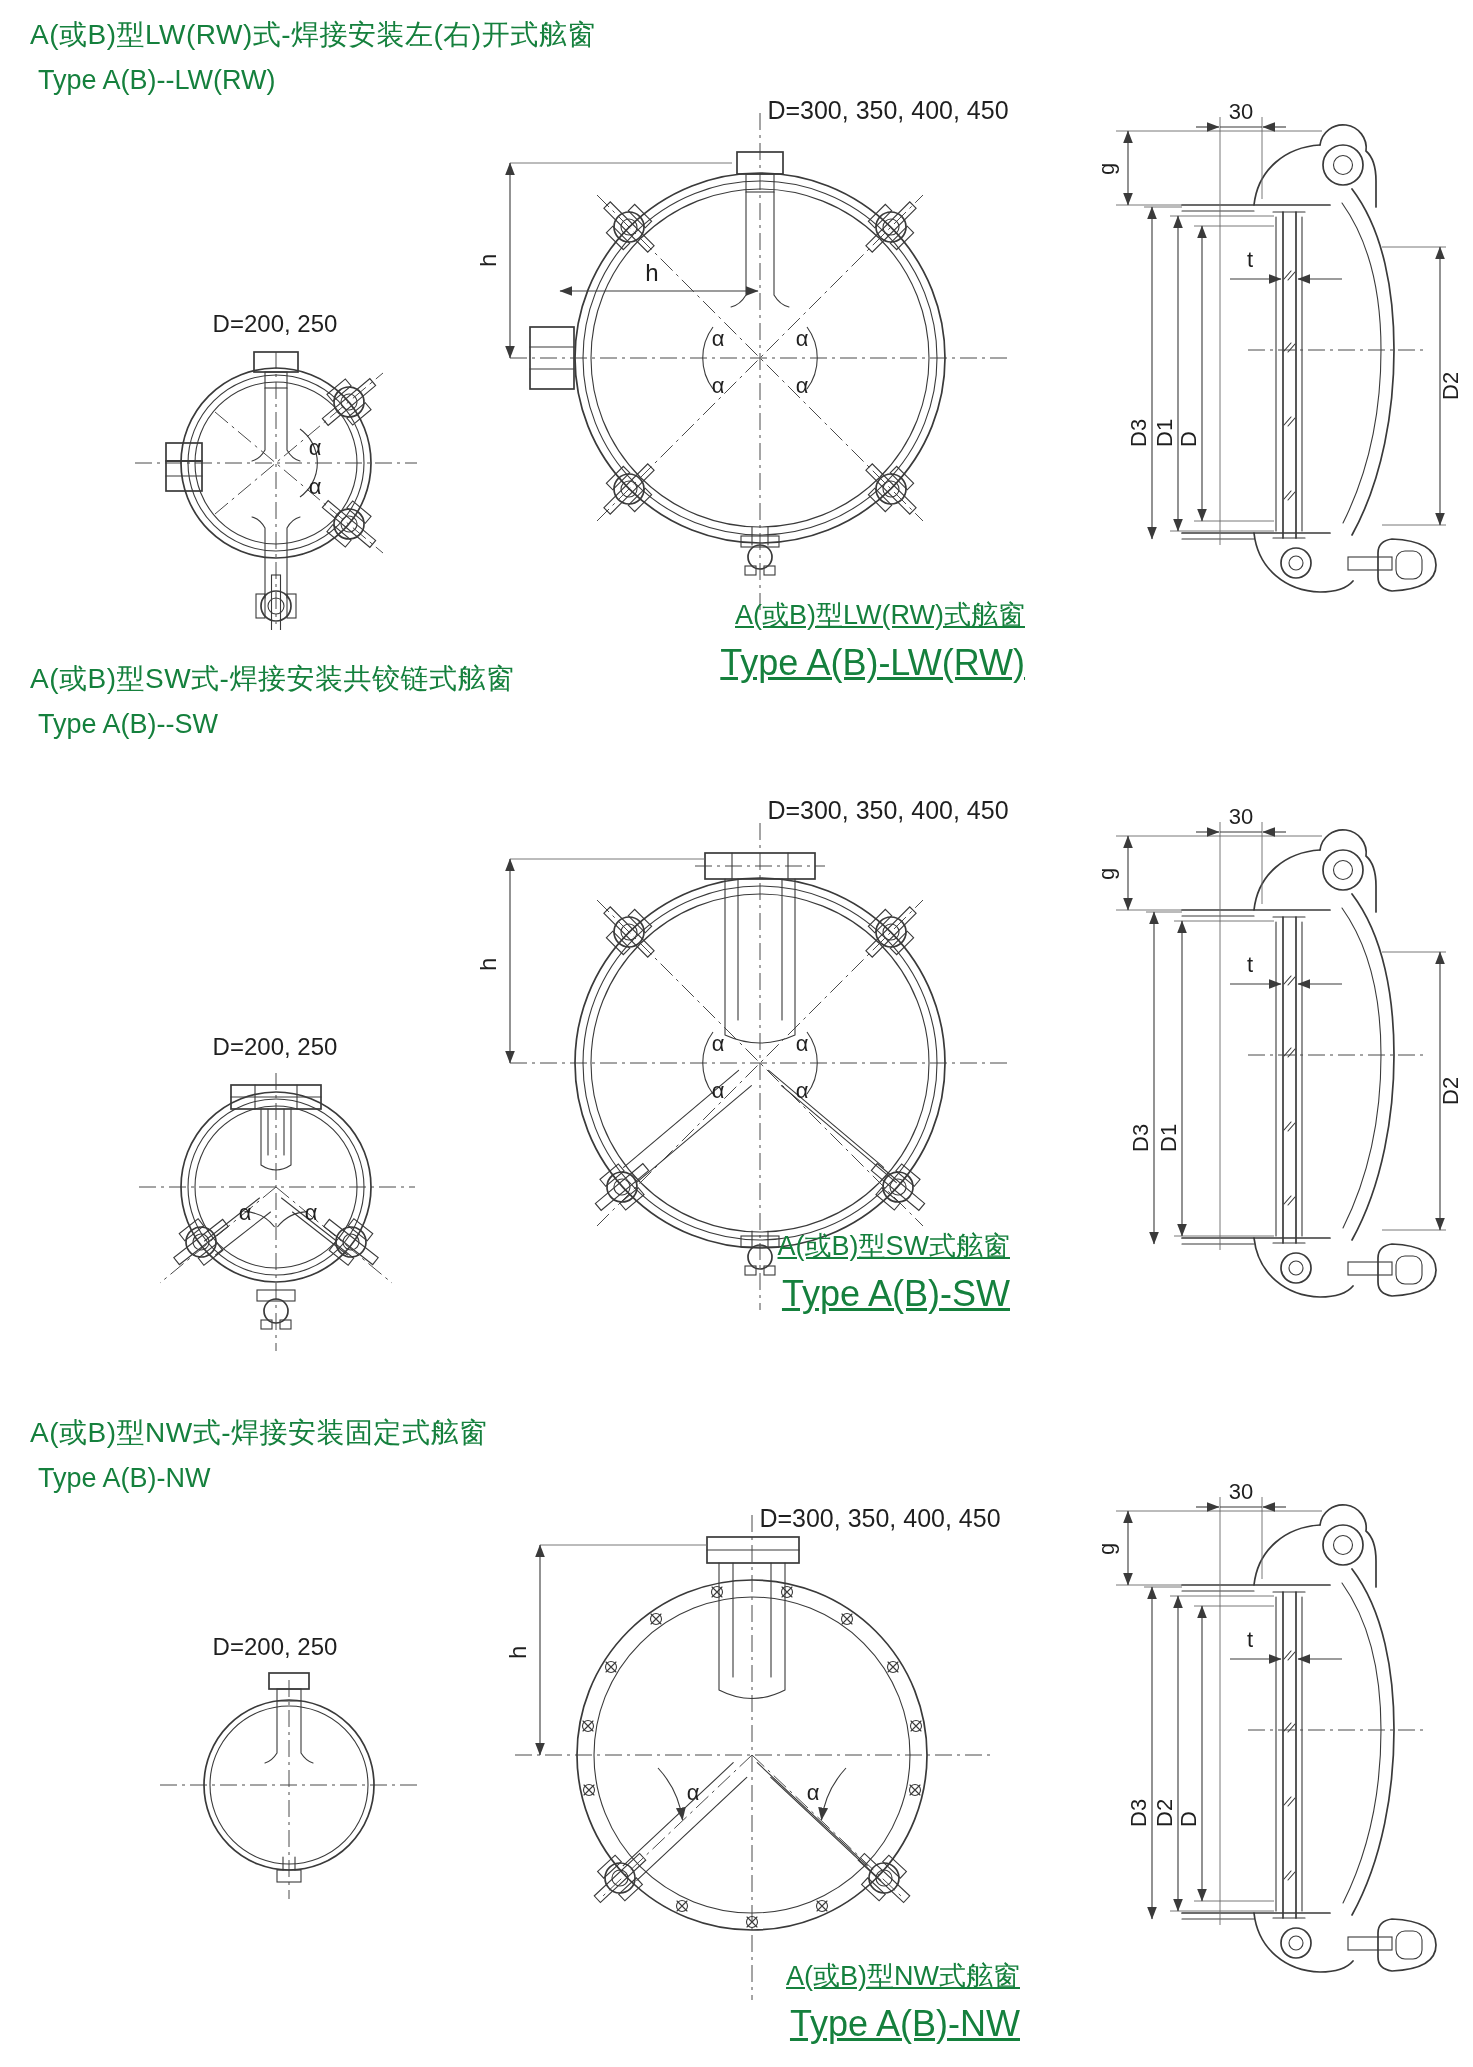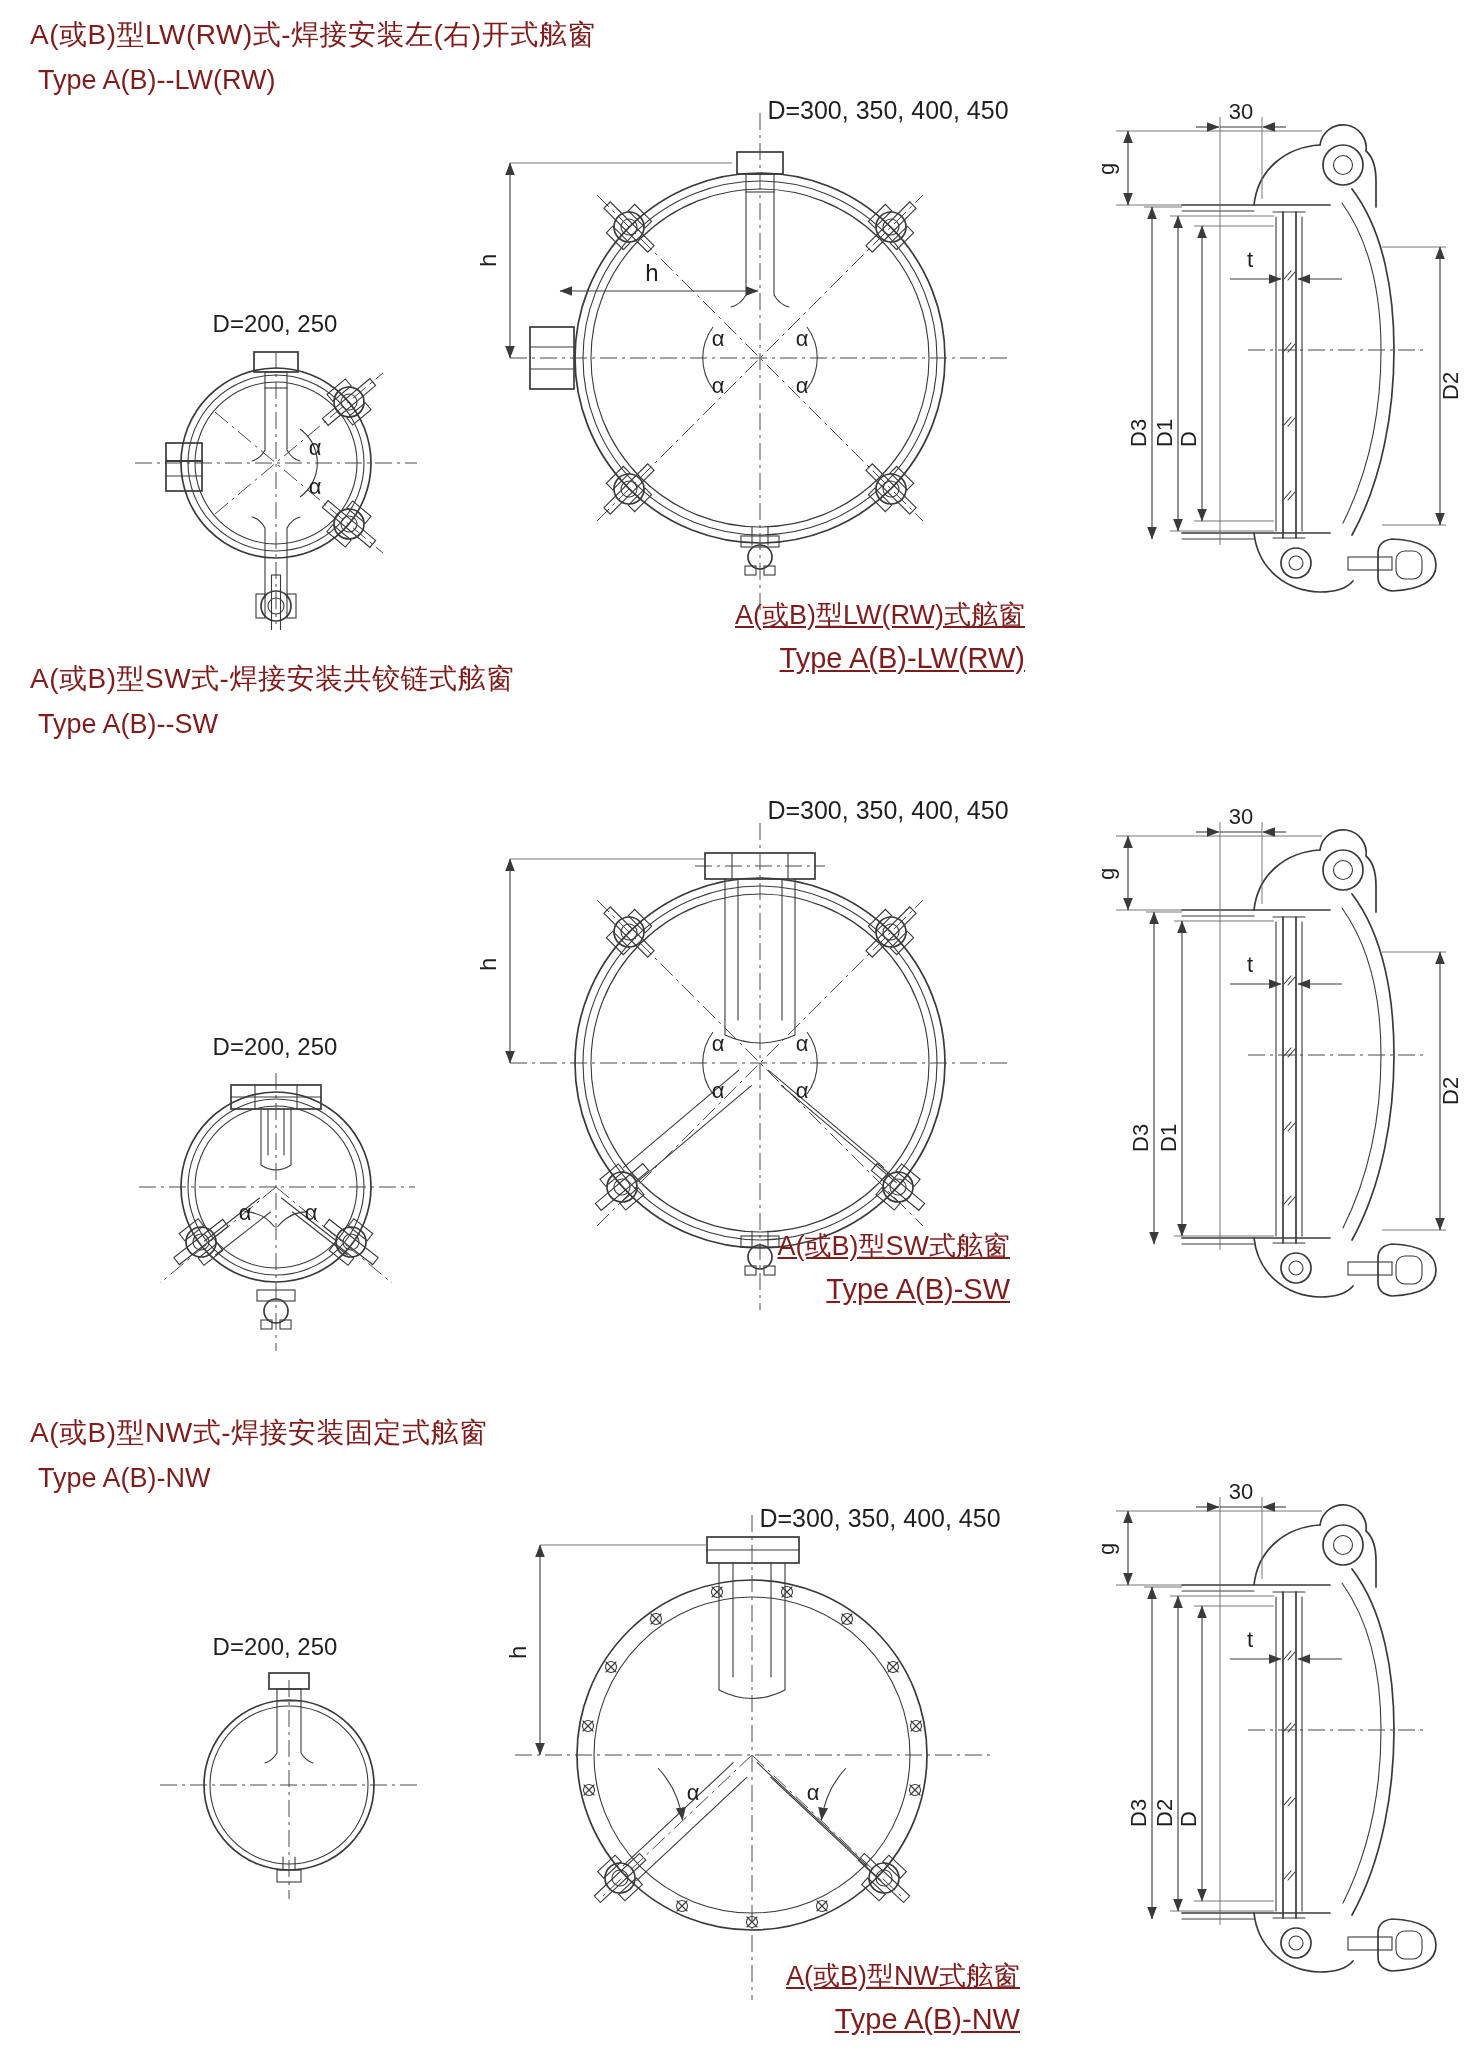--- a/index.html
+++ b/index.html
@@ -1,24 +1,24 @@
 <!DOCTYPE html>
 <html><head>
 <meta charset="utf-8">
 <style>
   * { margin:0; padding:0; box-sizing:border-box; }
   html,body { background:#e8e8e8; }
   body { font-family:"Liberation Sans","DejaVu Sans",sans-serif; }
-  .page { position:relative; width:1473px; height:2067px; background:#ffffff; color:#7f1d1d; overflow:hidden; margin:0 auto; }
+  .page { position:relative; width:1473px; height:2067px; background:#ffffff; color:#15803d; overflow:hidden; margin:0 auto; }
   .hdr { position:absolute; left:30px; }
   .hdr .zh { font-size:28px; letter-spacing:0.5px; }
   .hdr .en { font-size:27px; margin-top:11px;margin-left:8px; }
   .cap { position:absolute; text-align:right;text-decoration:underline; }
   .cap .zh { font-size:27px; }
-  .cap .en { font-size:29px; margin-top:9px; }
+  .cap .en { font-size:36px; margin-top:9px; }
   .dwg { position:absolute; }
   svg .ln { fill:none; stroke:#3a3a3a; stroke-width:1.7; stroke-linecap:round; }
   svg .th { stroke-width:1.1; }
   svg .cl { fill:none; stroke:#4a4a4a; stroke-width:1; stroke-dasharray:17 5 3 5; }
   svg .dm { fill:none; stroke:#3a3a3a; stroke-width:1.1; }
   svg .xt { fill:none; stroke:#6a6a6a; stroke-width:0.9; }
   svg text { fill:#1f1f1f; font-family:"Liberation Sans","DejaVu Sans",sans-serif; }
   .t25 { font-size:25px; } .t24 { font-size:24px; } .t22 { font-size:22px; }
 </style>
 </head>

